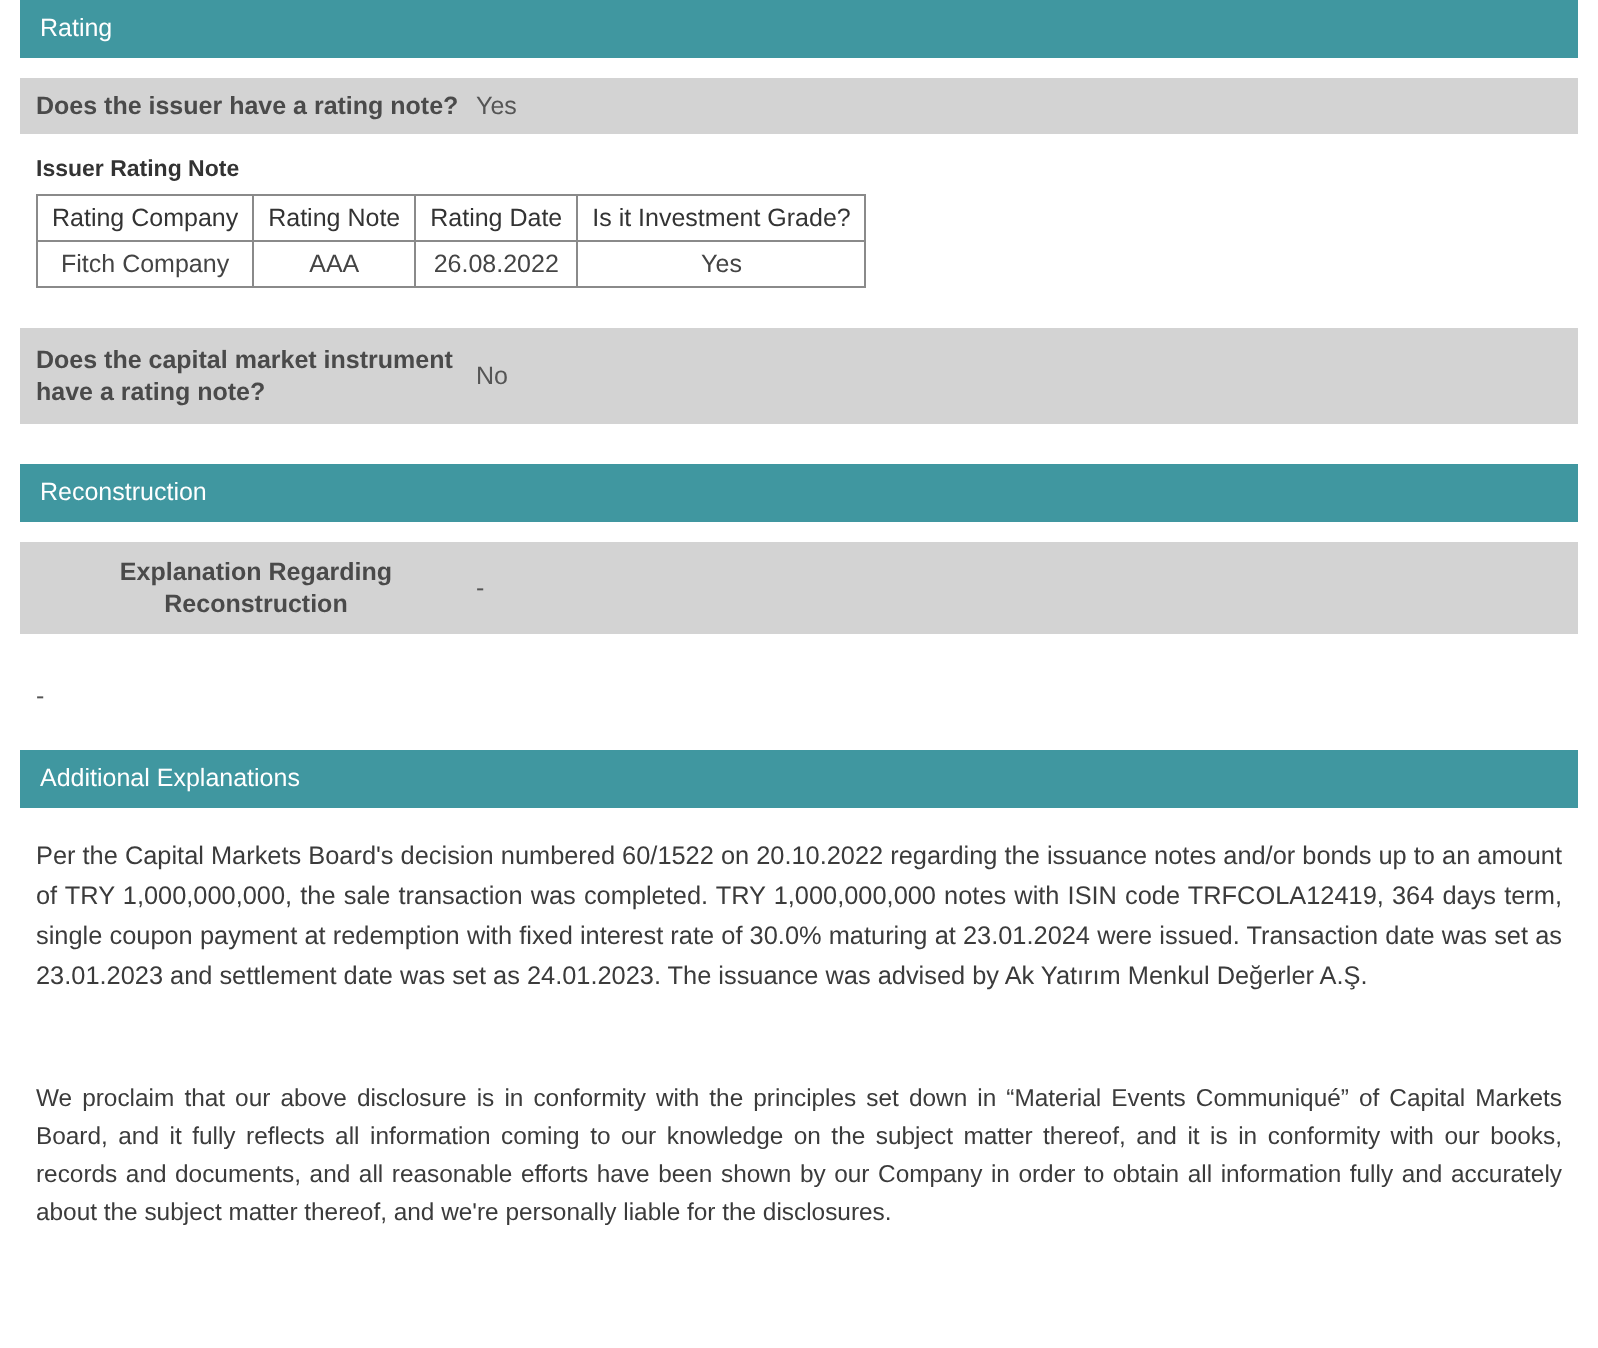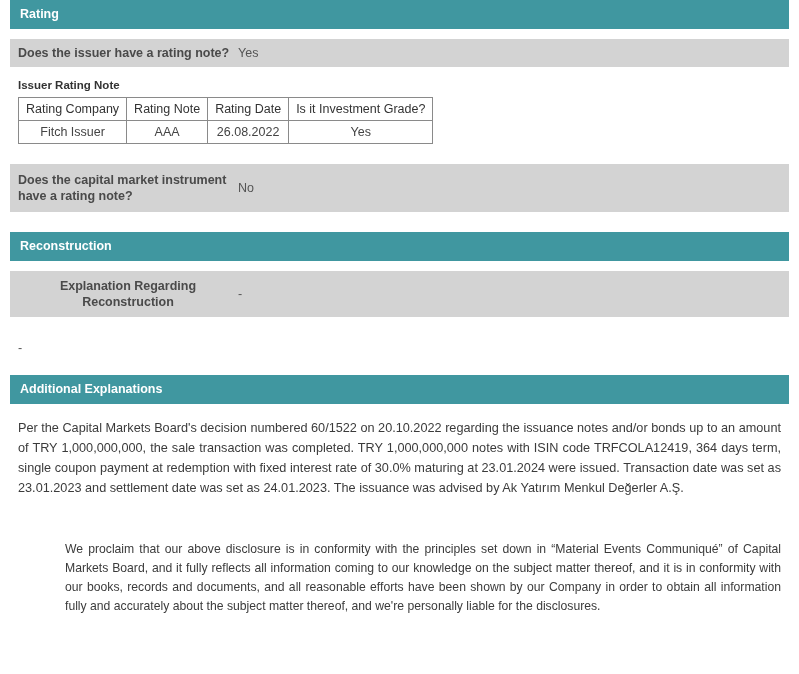--- a/index.html
+++ b/index.html
@@ -21,21 +21,21 @@
     height: 674px;
     box-sizing: border-box;
     padding: 0 10px;
   }
   .section-header {
     background: #3d929? ;
   }
   .section-header {
     background: #3f9296;
     color: #ffffff;
-    font-weight: bold;
+    font-weight: normal;
     font-size: 12.5px;
     padding: 7px 10px 8px 10px;
     box-sizing: border-box;
   }
   .teal {
     background: #4097a0;
   }
   .row {
     display: flex;
     align-items: center;
@@ -102,21 +102,20 @@
     line-height: 20px;
     text-align: justify;
     padding: 14px 8px 0 8px;
   }
   .disclaimer {
     font-size: 12.2px;
     color: #3b3b3b;
     line-height: 19px;
     text-align: justify;
     padding: 0 8px 0 8px;
-    margin-left: 47px;
   }
 </style>
 </head>
 <body>
 
 <div class="page">
 
   <div class="section-header teal">Rating</div>
 
   <div class="gap-sm"></div>
@@ -132,21 +131,21 @@
     <thead>
       <tr>
         <th>Rating Company</th>
         <th>Rating Note</th>
         <th>Rating Date</th>
         <th>Is it Investment Grade?</th>
       </tr>
     </thead>
     <tbody>
       <tr>
-        <td>Fitch Issuer</td>
+        <td>Fitch Company</td>
         <td>AAA</td>
         <td>26.08.2022</td>
         <td>Yes</td>
       </tr>
     </tbody>
   </table>
 
   <div class="gap-lg"></div>
 
   <div class="row row-cmi">

